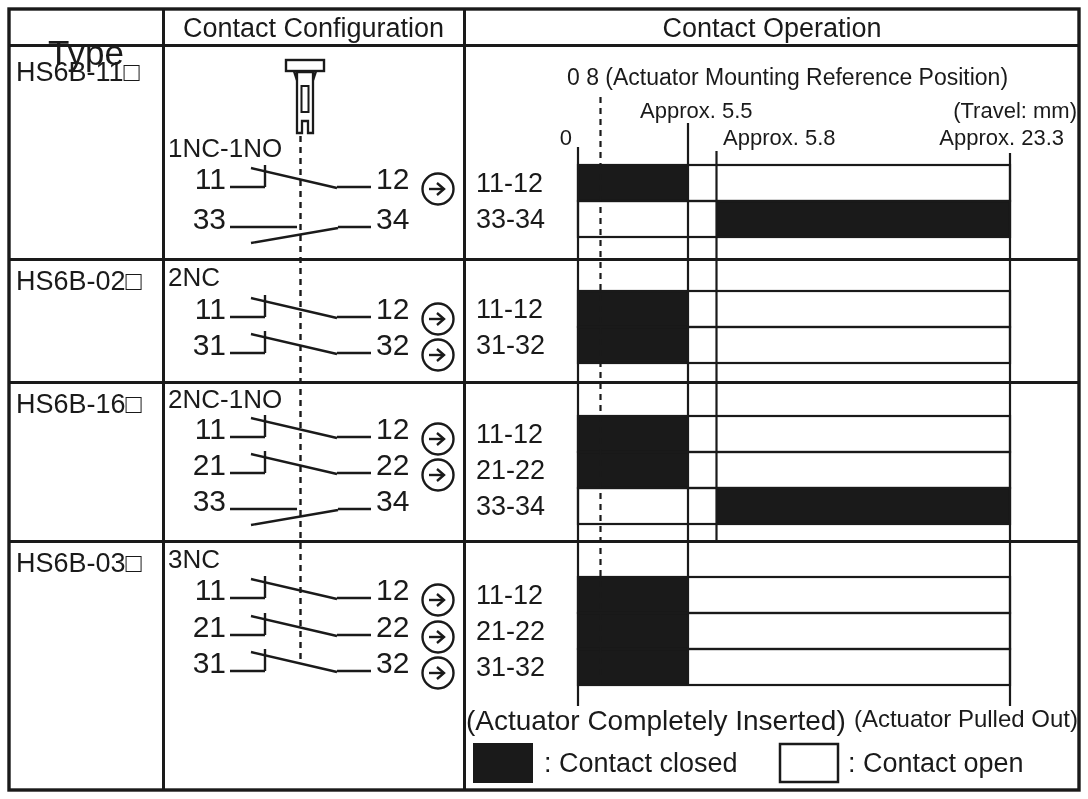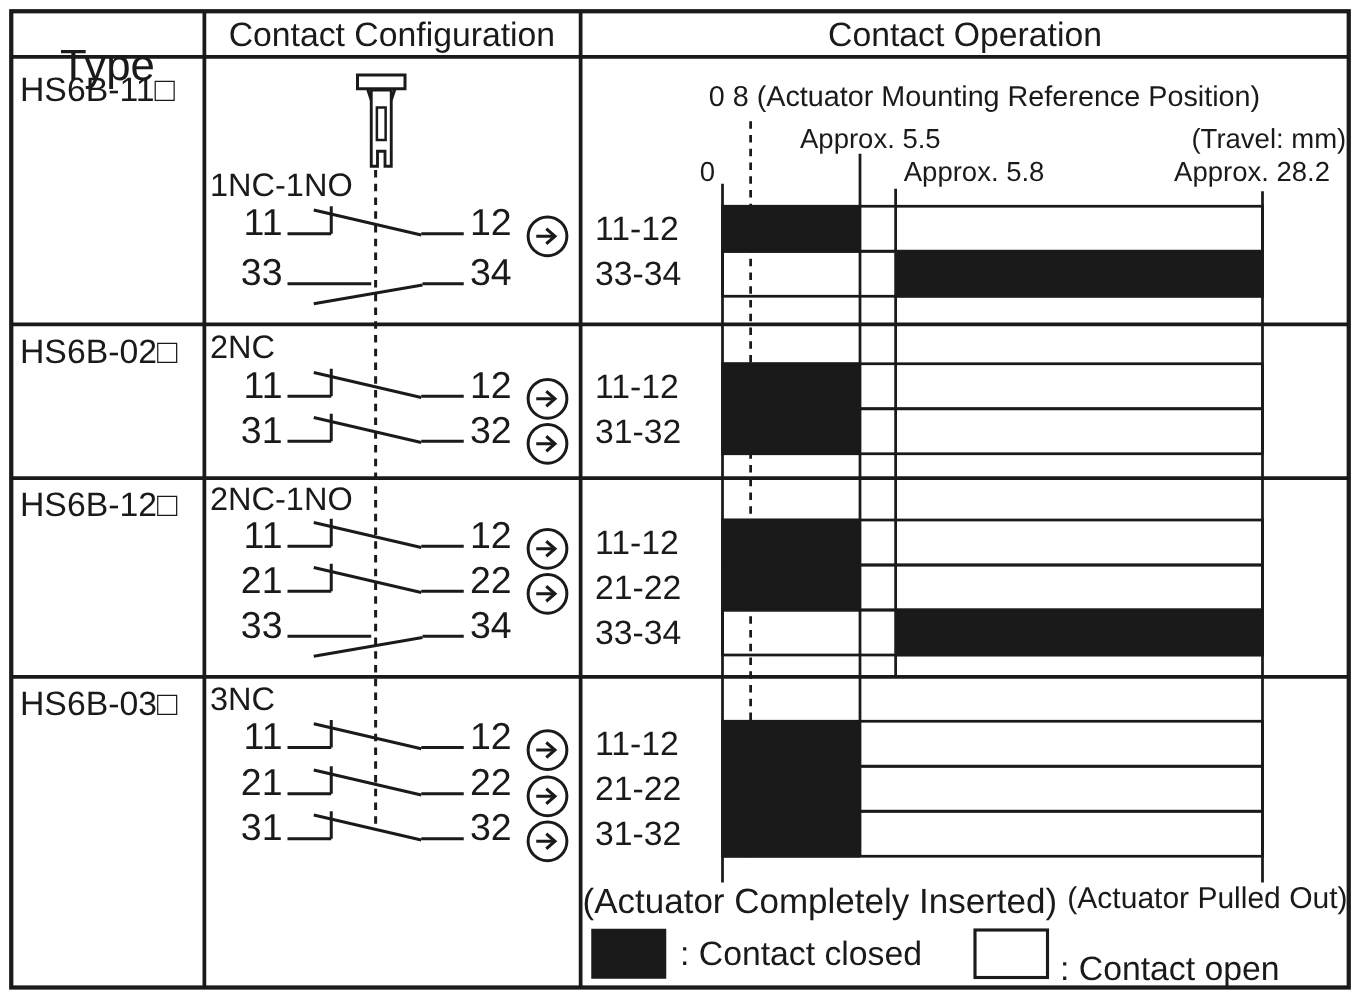--- a/index.html
+++ b/index.html
@@ -145,34 +145,34 @@
       <div class="lbl ctr" style="left: 163px; top: 14px; width: 301px; font-size: 27px;">Contact Configuration</div>
       <div class="lbl ctr" style="left: 464px; top: 14px; width: 616px; font-size: 27px;">Contact Operation</div>
       <div class="lbl" style="left: 16px; top: 58px; font-size: 27px;">HS6B-11□</div>
       <div class="lbl" style="left: 168px; top: 134px; font-size: 26px;">1NC-1NO</div>
       <div class="lbl" style="left: 476px; top: 169px; font-size: 27px;">11-12</div>
       <div class="lbl" style="left: 476px; top: 205px; font-size: 27px;">33-34</div>
       <div class="lbl" style="left: 16px; top: 267px; font-size: 27px;">HS6B-02□</div>
       <div class="lbl" style="left: 168px; top: 263px; font-size: 26px;">2NC</div>
       <div class="lbl" style="left: 476px; top: 295px; font-size: 27px;">11-12</div>
       <div class="lbl" style="left: 476px; top: 331px; font-size: 27px;">31-32</div>
-      <div class="lbl" style="left: 16px; top: 390px; font-size: 27px;">HS6B-12□</div>
+      <div class="lbl" style="left: 16px; top: 390px; font-size: 27px;">HS6B-16□</div>
       <div class="lbl" style="left: 168px; top: 385px; font-size: 26px;">2NC-1NO</div>
       <div class="lbl" style="left: 476px; top: 420px; font-size: 27px;">11-12</div>
       <div class="lbl" style="left: 476px; top: 456px; font-size: 27px;">21-22</div>
       <div class="lbl" style="left: 476px; top: 492px; font-size: 27px;">33-34</div>
       <div class="lbl" style="left: 16px; top: 549px; font-size: 27px;">HS6B-03□</div>
       <div class="lbl" style="left: 168px; top: 545px; font-size: 26px;">3NC</div>
       <div class="lbl" style="left: 476px; top: 581px; font-size: 27px;">11-12</div>
       <div class="lbl" style="left: 476px; top: 617px; font-size: 27px;">21-22</div>
       <div class="lbl" style="left: 476px; top: 653px; font-size: 27px;">31-32</div>
       <div class="lbl" style="left: 567px; top: 65px; font-size: 23px;">0 8 (Actuator Mounting Reference Position)</div>
       <div class="lbl" style="left: 640px; top: 99px; font-size: 22px;">Approx. 5.5</div>
       <div class="lbl rgt" style="left: 941px; top: 99px; width: 136px; font-size: 22px;">(Travel: mm)</div>
       <div class="lbl rgt" style="left: 552px; top: 126px; width: 20px; font-size: 22px;">0</div>
       <div class="lbl" style="left: 723px; top: 126px; font-size: 22px;">Approx. 5.8</div>
-      <div class="lbl rgt" style="left: 930px; top: 126px; width: 134px; font-size: 22px;">Approx. 28.2</div>
+      <div class="lbl rgt" style="left: 930px; top: 126px; width: 134px; font-size: 22px;">Approx. 23.3</div>
       <div class="lbl" style="left: 466px; top: 706px; font-size: 28px;">(Actuator Completely Inserted)</div>
       <div class="lbl rgt" style="left: 840px; top: 706px; width: 238px; font-size: 24px;">(Actuator Pulled Out)</div>
       <div class="lbl" style="left: 544px; top: 749px; font-size: 27px;">: Contact closed</div>
-      <div class="lbl" style="left: 848px; top: 749px; font-size: 27px; margin-top: 12px;">: Contact open</div>
+      <div class="lbl" style="left: 848px; top: 749px; font-size: 27px;">: Contact open</div>
     </div>
 </div>
 
 </body></html>

